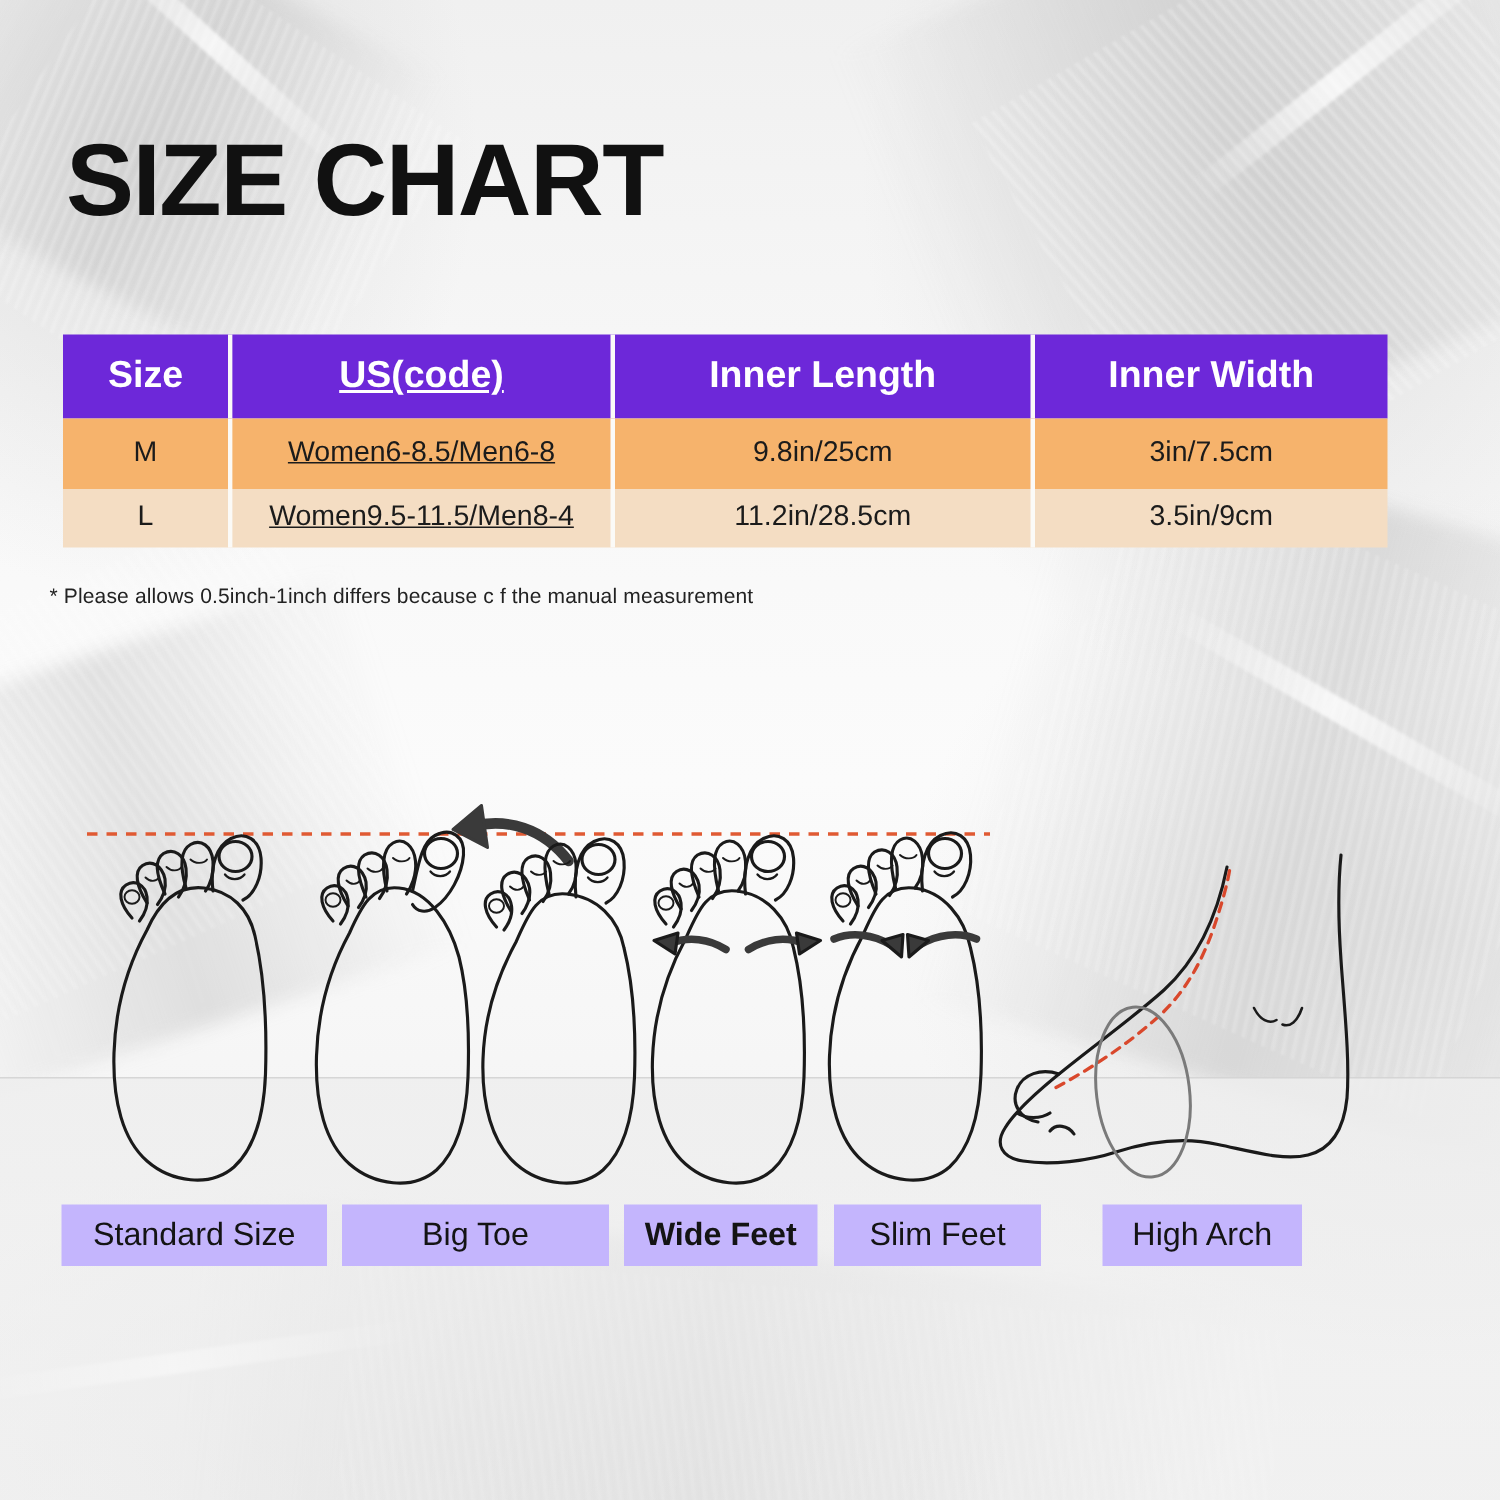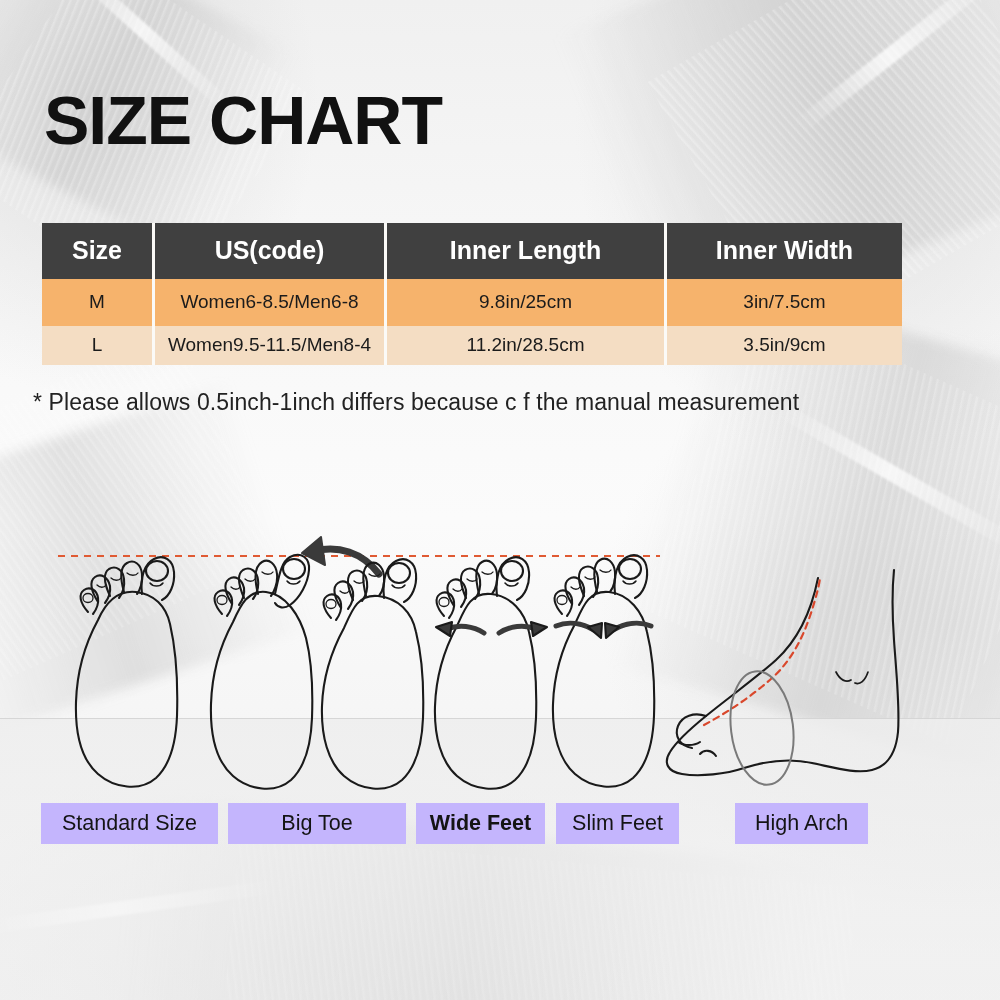--- a/index.html
+++ b/index.html
@@ -92,26 +92,26 @@
     box-sizing: border-box;
     display: flex;
     align-items: center;
     justify-content: center;
     text-align: center;
     border-right: 3px solid #fbfaf7;
     line-height: 1.1;
   }
   #table .cell:last-child { border-right: none; }
   #table .c0 { width: 113px; }
-  #table .c1 { width: 232px; }
+  #table .c1 { width: 255px; text-decoration: underline; }
   #table .c2 { width: 280px; }
   #table .c3 { width: 235px; }
 
   #table .head .cell {
-    background: #404040;
+    background: #6d28d9;
     color: #ffffff;
     font-size: 25px;
     font-weight: 700;
     height: 56px;
   }
   #table .r1 .cell {
     background: #f6b36c;
     color: #1b1b1b;
     font-size: 19px;
     height: 47px;
@@ -121,21 +121,21 @@
     color: #1b1b1b;
     font-size: 19px;
     height: 39px;
   }
 
   
   #footnote {
     position: absolute;
     left: 33px;
     top: 389px;
-    font-size: 23px;
+    font-size: 14px;
     color: #222222;
     letter-spacing: .1px;
     white-space: nowrap;
   }
 
   
   #feet {
     position: absolute;
     left: 0;
     top: 520px;
@@ -368,18 +368,18 @@
 
 <div class="chip" style="left:41px; top:803px; width:177px;">
   <span>Standard Size</span>
 </div>
 <div class="chip" style="left:228px; top:803px; width:178px;">
   <span>Big Toe</span>
 </div>
 <div class="chip" style="left:416px; top:803px; width:129px;font-weight:bold;">
   <span>Wide Feet</span>
 </div>
-<div class="chip" style="left:556px; top:803px; width:123px;">
+<div class="chip" style="left:556px; top:803px; width:138px;">
   <span>Slim Feet</span>
 </div>
 <div class="chip" style="left:735px; top:803px; width:133px;">
   <span>High Arch</span>
 </div>
 
 </body></html>

